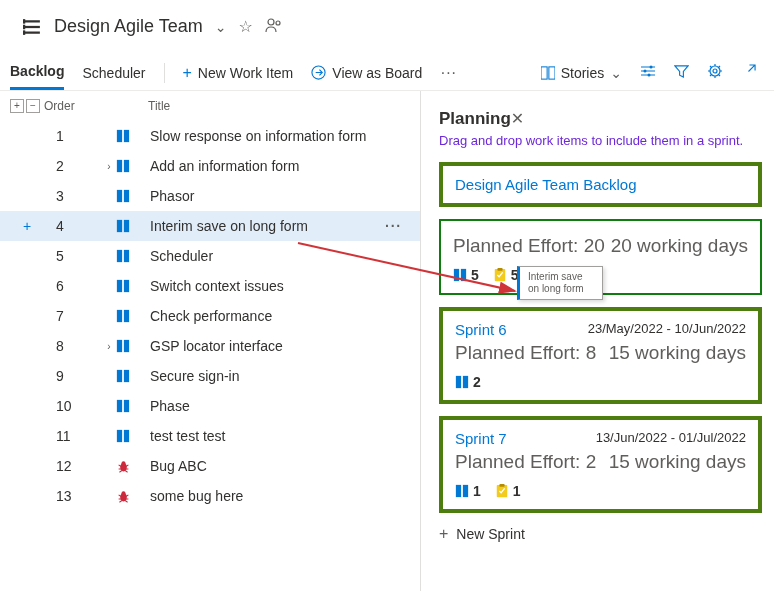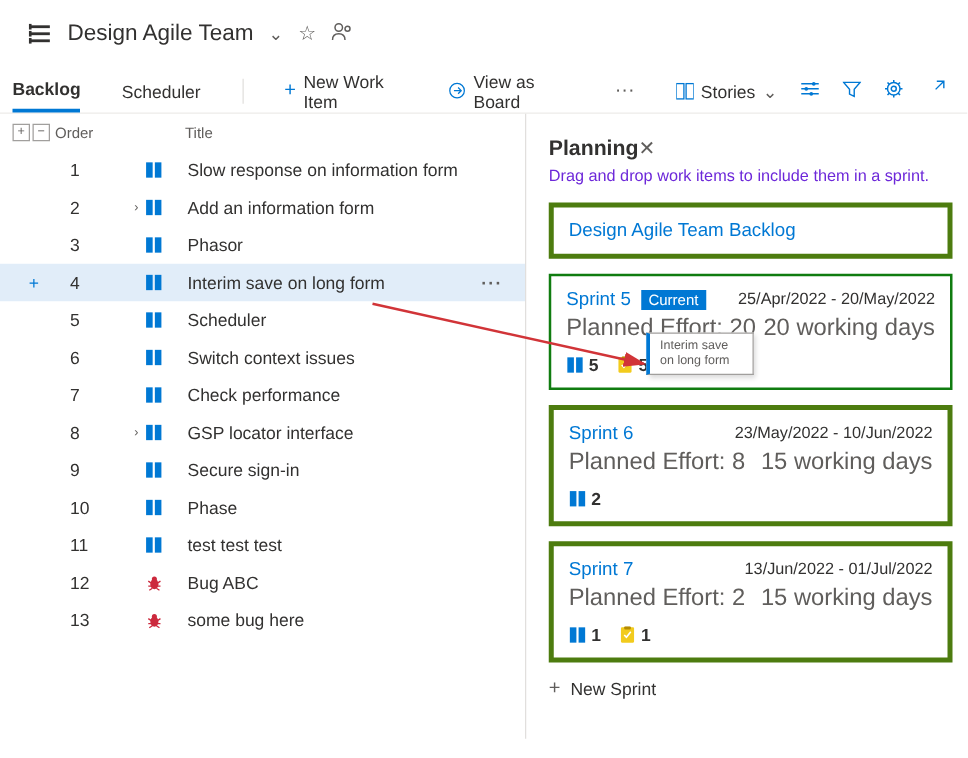--- a/index.html
+++ b/index.html
@@ -5,21 +5,21 @@
 * { box-sizing: border-box; margin: 0; padding: 0; font-family: "Segoe UI", -apple-system, sans-serif; }
 body { background: #fff; color: #323130; font-size: 14px; width: 774px; height: 606px; overflow: hidden; position: relative; }
 
 .header { display: flex; align-items: center; padding: 16px 22px 12px; gap: 12px; }
 .hdr-icon { width: 20px; height: 20px; display: flex; align-items: center; justify-content: center; color: #323130; }
 .hdr-title { font-size: 18px; font-weight: 400; }
 .chev { color: #605e5c; cursor: pointer; }
 .star { color: #605e5c; cursor: pointer; font-size: 16px; }
 .people { color: #605e5c; cursor: pointer; font-size: 15px; }
 
-.toolbar { display: flex; align-items: center; padding: 6px 10px 0; gap: 33px; border-bottom: 1px solid #edebe9; }
+.toolbar { display: flex; align-items: center; padding: 6px 10px 0; gap: 18px; border-bottom: 1px solid #edebe9; }
 .tab { padding: 8px 0; cursor: pointer; color: #323130; }
 .tab.active { border-bottom: 3px solid #0078d4; font-weight: 600; }
 .divider-v { width: 1px; height: 20px; background: #e1dfdd; }
 .tool-btn { display: flex; align-items: center; gap: 6px; cursor: pointer; color: #323130; }
 .tool-btn .plus { color: #0078d4; font-size: 16px; }
 .tool-btn svg { color: #0078d4; }
 .dots { cursor: pointer; color: #605e5c; font-size: 16px; }
 .right-tools { margin-left: auto; display: flex; align-items: center; gap: 18px; padding-right: 8px; }
 .right-tools .ic { color: #0078d4; cursor: pointer; }
 
@@ -353,24 +353,20 @@
       <span class="plan-close">✕</span>
     </div>
     <div class="plan-sub">Drag and drop work items to include them in a sprint.</div>
 
     <div class="sprint-card">
       <span class="sprint-name">Design Agile Team Backlog</span>
     </div>
 
     <div id="sprint-cards">
         <div class="sprint-card current">
-          <div class="sprint-top">
-            <span><span class="sprint-name">Sprint 5</span><span class="current-badge">Current</span></span>
-            <span class="sprint-dates">25/Apr/2022 - 20/May/2022</span>
-          </div>
           <div class="sprint-eff-row">
             <span>Planned Effort: 20</span>
             <span>20 working days</span>
           </div>
           <div class="sprint-counts">
             <span class="count-item">
               <span class="wi-icon wi-story">
                 <svg width="14" height="14" viewBox="0 0 16 16">
                   <rect x="1" y="1" width="6" height="14" fill="currentColor"></rect>
                   <rect x="9" y="1" width="6" height="14" fill="currentColor"></rect>

